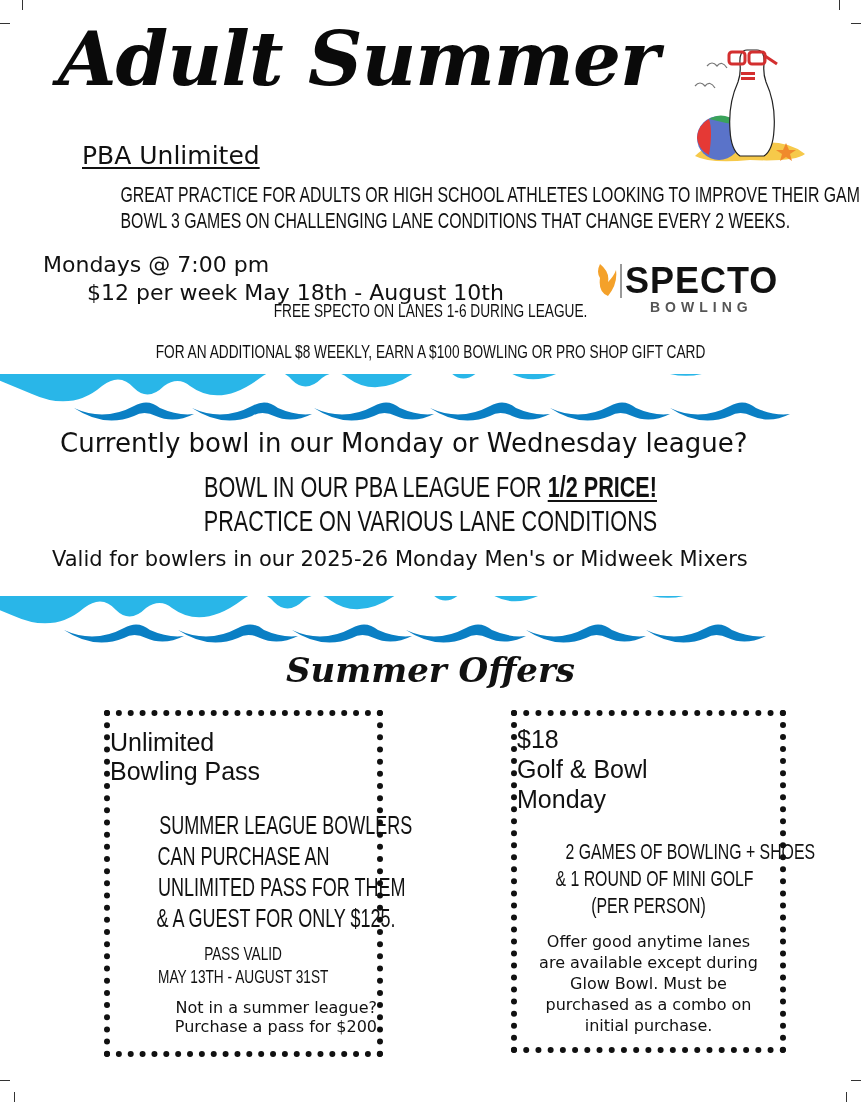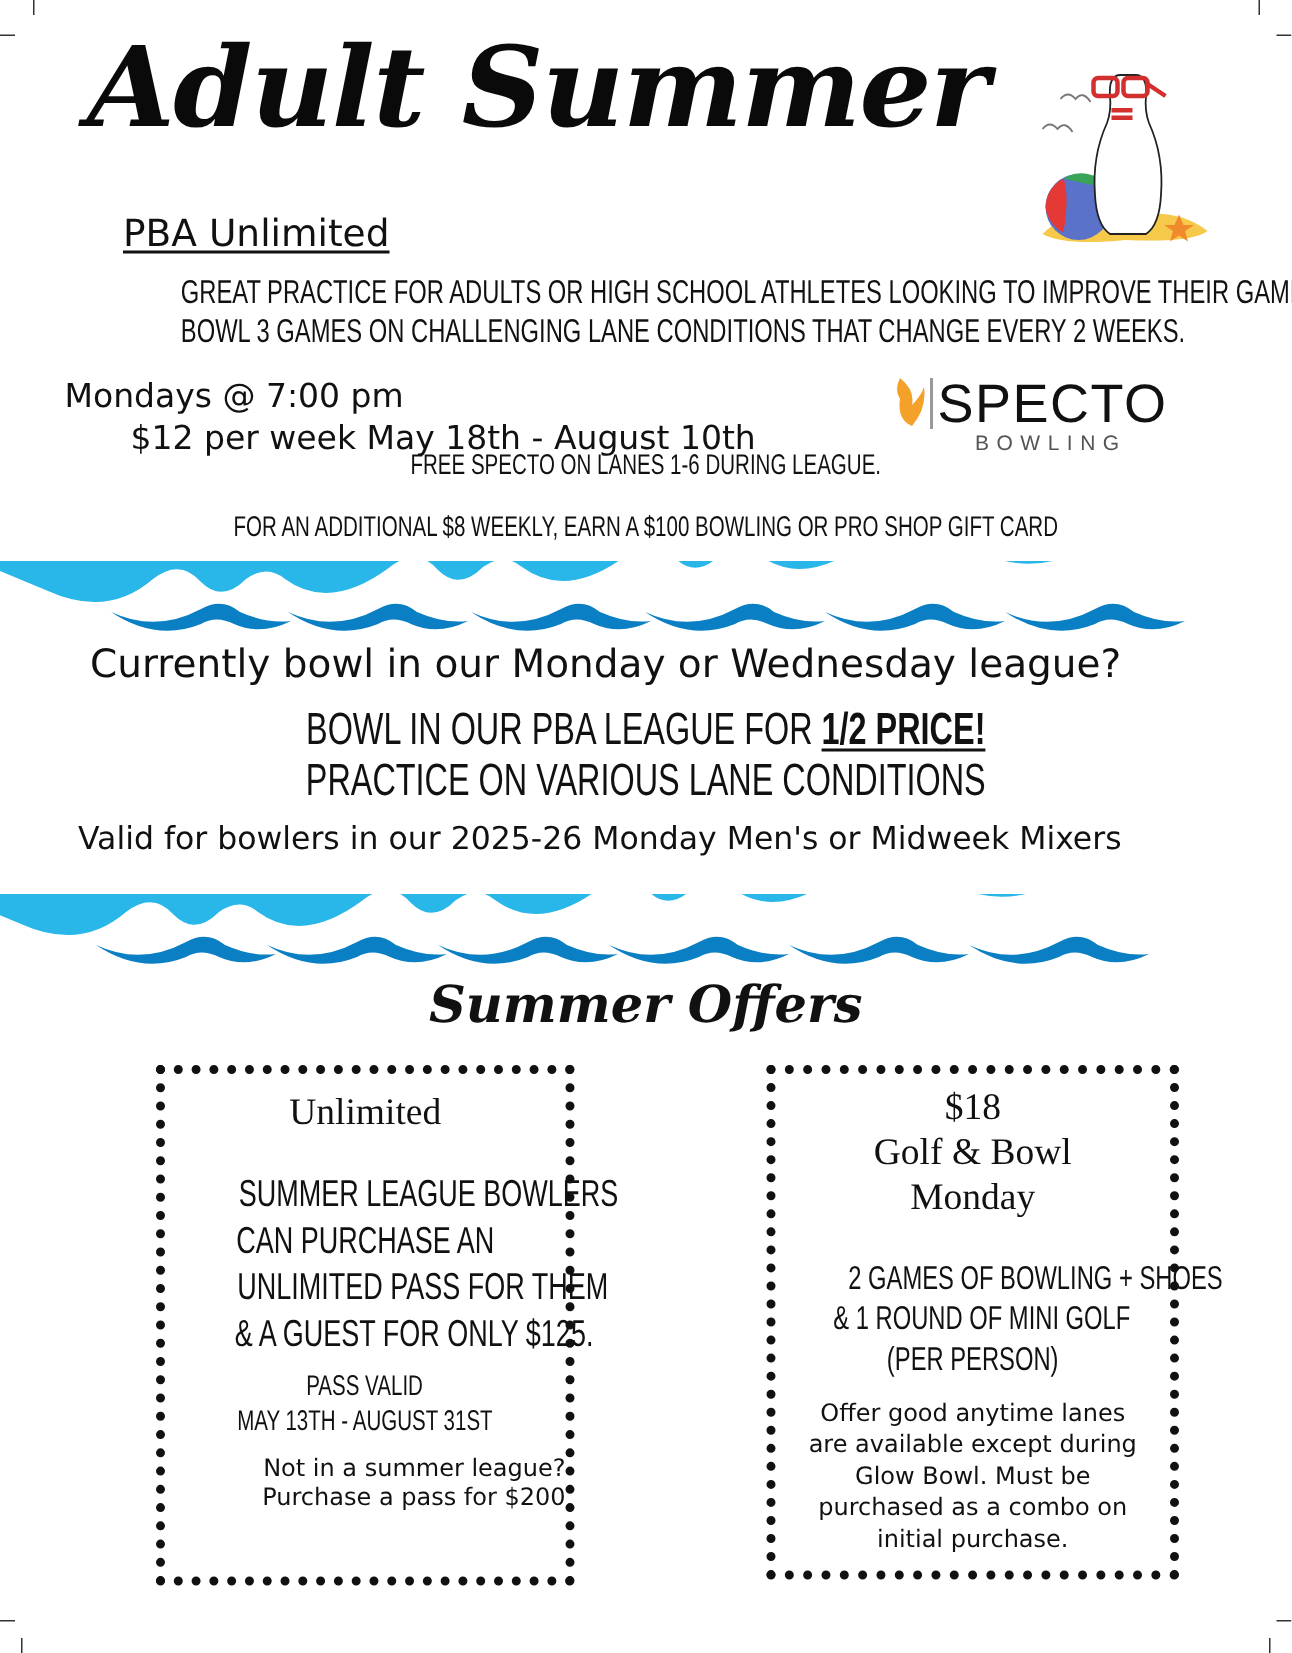--- a/index.html
+++ b/index.html
@@ -12,21 +12,21 @@
     }
     .subtitle { left: 82px; top: 141px; font-size: 25px; text-decoration: underline; text-underline-offset: 3px; font-family: "DejaVu Sans", sans-serif; }
     .caps {
       font-family: "Liberation Sans", sans-serif; text-transform: uppercase; transform: scaleX(0.72); transform-origin: center;
       white-space: nowrap; text-align: center; letter-spacing: 0px;
     }
     .center-line { left: 0; width: 861px; text-align: center; }
     .hand { font-family: "DejaVu Sans", sans-serif; white-space: nowrap; }
     .waves { left: 0; width: 861px; }
     .box { border: 6px dotted #111; box-sizing: border-box; }
-    .box-title { font-family: Liberation Serif, serif; text-align: center; line-height: 1.15; }
+    .box-title { font-family: Liberation Sans, sans-serif; line-height: 1.15; }
     .box-caps { font-family: "Liberation Sans", sans-serif; text-transform: uppercase; text-align: center; white-space: nowrap; }
     .box-caps span { display: inline-block; transform: scaleX(0.72); }
     .small-hand { font-family: "DejaVu Sans", sans-serif; text-align: center; line-height: 1.2; }
     .half { font-weight: bold; text-decoration: underline; text-decoration-thickness: 2px; text-underline-offset: 3px; }
   </style>
 </head>
 <body>
 
 <div class="crop" style="left:22px;top:0;width:1px;height:10px;"></div>
 <div class="crop" style="left:0;top:23px;width:10px;height:1px;"></div>
@@ -67,21 +67,21 @@
 <div class="abs center-line" style="top:182px;">
   <div class="caps" style="font-size:22px;">Great practice for adults or high school athletes looking to improve their game.</div>
 </div>
 <div class="abs center-line" style="top:208px;">
   <div class="caps" style="font-size:22px;">Bowl 3 games on challenging lane conditions that change every 2 weeks.</div>
 </div>
 
 <div class="abs hand" style="left:43px;top:252px;font-size:22px;">Mondays @ 7:00 pm</div>
 <div class="abs hand" style="left:87px;top:280px;font-size:22px;">$12 per week May 18th - August 10th</div>
 
-<div class="abs" style="left:598px;top:248px;width:200px;height:60px;">
+<div class="abs" style="left:598px;top:260px;width:200px;height:60px;font-weight:bold;">
   <svg class="abs" style="left:0;top:2px;" width="22" height="36" viewBox="0 0 22 36">
     <path d="M2 2 q10 8 8 18 q6 -6 8 -12 q2 14 -8 26 q-10 -4 -8 -18 q-4 -6 0 -14z" fill="#f4a12a"></path>
   </svg>
   <div class="abs" style="left:22px;top:4px;width:2px;height:34px;background:#999;"></div>
   <div class="abs" style="left:27px;top:0px;font-family:'Liberation Sans',sans-serif;font-size:36px;letter-spacing:1px;color:#111;">SPECTO</div>
   <div class="abs" style="left:52px;top:39px;font-family:'Liberation Sans',sans-serif;font-size:14px;letter-spacing:5px;color:#555;">BOWLING</div>
 </div>
 
 <div class="abs center-line" style="top:300px;">
   <div class="caps" style="font-size:19px;">Free Specto on lanes 1-6 during league.</div>
@@ -123,20 +123,21 @@
     <path d="M526 34 q30 14 60 -2 q14 -8 26 2 q18 8 34 6 q-20 10 -38 2 q-12 -6 -22 0 q-30 12 -60 -8z" fill="#0a7fc4"></path>
     <path d="M646 34 q30 14 60 -2 q14 -8 26 2 q18 8 34 6 q-20 10 -38 2 q-12 -6 -22 0 q-30 12 -60 -8z" fill="#0a7fc4"></path>
   </svg>
 </div>
 
 <div class="abs center-line" style="top:650px;font-family:'DejaVu Serif',serif;font-style:italic;font-weight:bold;font-size:34px;">Summer Offers</div>
 
 <div class="abs box" style="left:104px;top:710px;width:279px;height:347px;">
   <div class="box-title" style="margin-top:12px;font-size:25px;">
     <div>Unlimited</div>
+    <div>Bowling Pass</div>
   </div>
   <div class="box-caps" style="margin-top:24px;font-size:25px;line-height:31px;">
     <div><span>Summer league bowlers</span></div>
     <div><span>can purchase an</span></div>
     <div><span>unlimited pass for them</span></div>
     <div><span>&amp; a guest for only $125.</span></div>
   </div>
   <div class="box-caps" style="margin-top:8px;font-size:19px;line-height:23px;text-align:center;">
     <div><span>Pass valid</span></div>
     <div><span>May 13th - August 31st</span></div>

